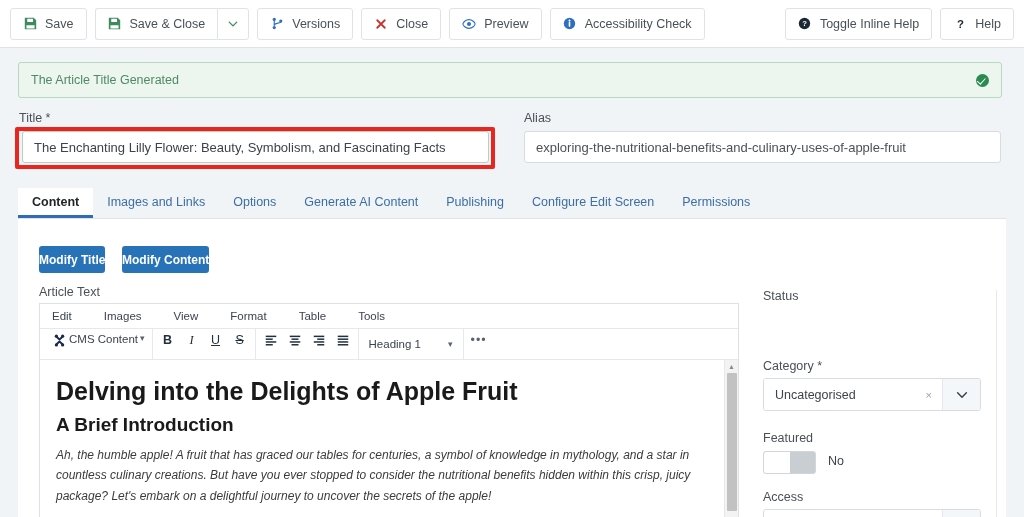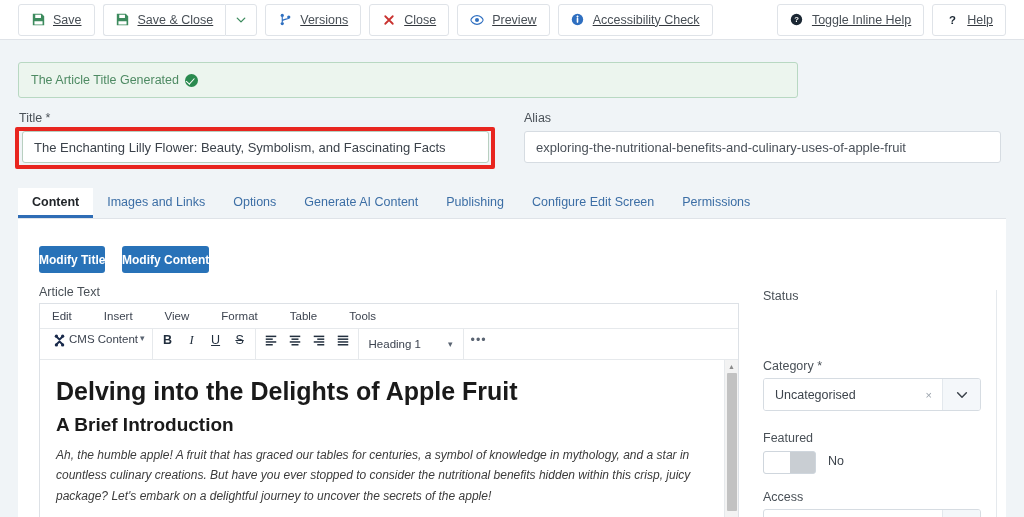--- a/index.html
+++ b/index.html
@@ -9,27 +9,26 @@
     overflow: hidden;
     background: #f0f4f7;
     font-family: "Liberation Sans", sans-serif;
     font-size: 13px;
     color: #32373d;
   }
   .page { position: relative; width: 1024px; height: 517px; }
 
   
   .toolbar {
-    position: absolute; left: 0; top: 0; width: 1024px; height: 40px;
+    position: absolute; left: 0; top: 0; width: 1024px; height: 48px;
     background: #ffffff;
     border-bottom: 1px solid #dfe3e8;
     display: flex; align-items: center;
-    padding: 0 18px;
+    padding: 0 10px;
     gap: 8px;
-    text-decoration: underline;
   }
   .tbtn {
     display: inline-flex; align-items: center; gap: 8px;
     height: 32px; padding: 0 12px;
     background: #fff;
     border: 1px solid #dfe3e8;
     border-radius: 3px;
     font-size: 12.5px;
     color: #495057;
     white-space: nowrap;
@@ -40,29 +39,30 @@
   .split .caret {
     width: 32px; padding: 0; justify-content: center;
     border-top-left-radius: 0; border-bottom-left-radius: 0;
   }
   .spacer { flex: 1; }
   .ico { display: inline-flex; align-items: center; justify-content: center; width: 14px; height: 14px; flex: none; }
   .ico svg { display: block; }
 
   
   .alert {
-    position: absolute; left: 18px; top: 62px; width: 780px; height: 36px;
+    position: absolute; left: 18px; top: 62px; width: 984px; height: 36px;
     background: #ecf5ee;
     border: 1px solid #b8d8c2;
     border-radius: 3px;
     display: flex; align-items: center;
     padding: 0 12px;
     color: #4e8a63;
     font-size: 12.5px;
     gap: 6px;
+    justify-content: space-between;
   }
   .check-badge {
     display: inline-block; width: 13px; height: 13px; border-radius: 50%;
     background: #2a8a4f; position: relative;
   }
   .check-badge::after {
     content: ""; position: absolute; left: 3.4px; top: 2.4px;
     width: 3.5px; height: 6.5px;
     border: solid #fff; border-width: 0 1.7px 1.7px 0;
     transform: rotate(42deg);
@@ -380,21 +380,21 @@
 
   <div class="btn-primary" id="modify-title-btn">Modify Title</div>
   <div class="btn-primary" id="modify-content-btn">Modify Content</div>
 
   <div id="articletext-label">Article Text</div>
 
   <div class="editor">
 
     <div class="menubar">
       <div class="menuitem">Edit</div>
-      <div class="menuitem">Insert</div>
+      <div class="menuitem">Images</div>
       <div class="menuitem">View</div>
       <div class="menuitem">Format</div>
       <div class="menuitem">Table</div>
       <div class="menuitem">Tools</div>
     </div>
 
     <div class="toolbar2">
 
       <div class="tgroup">
         <div class="tbtn2">

